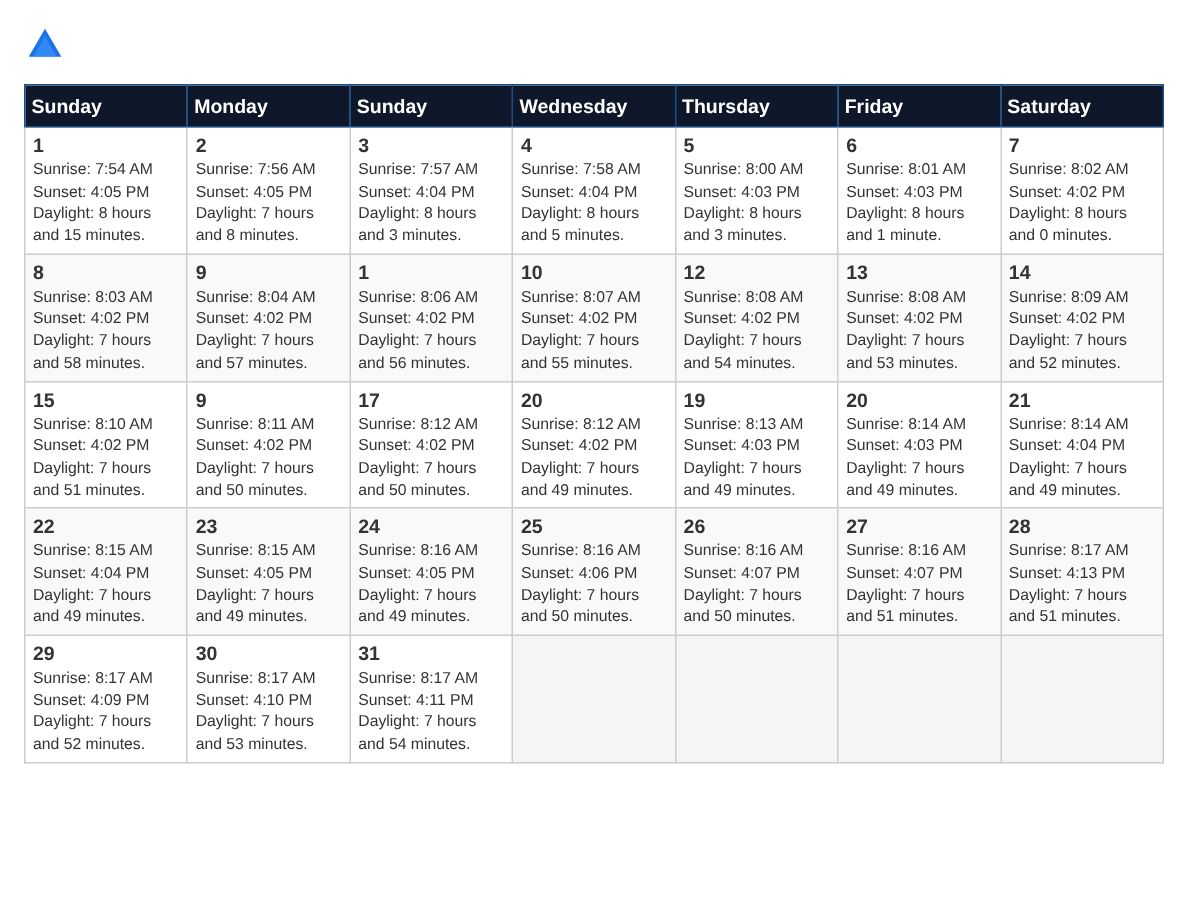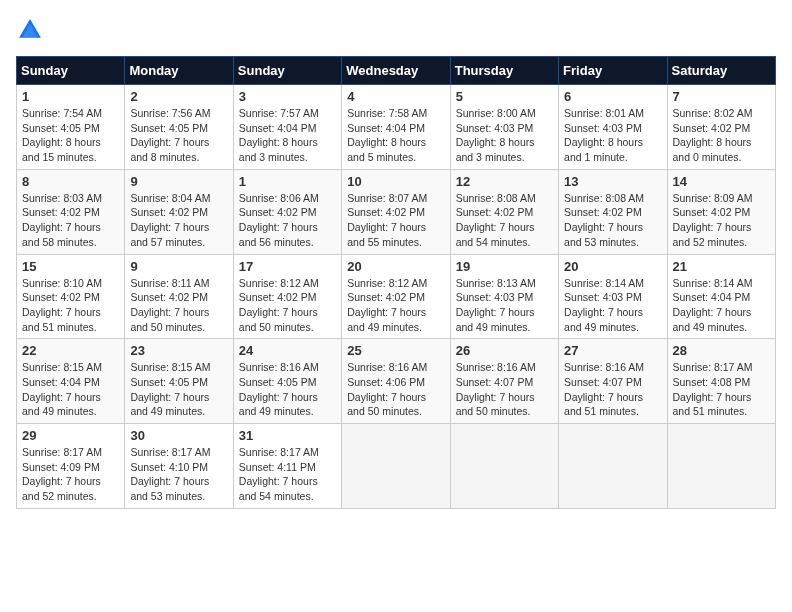--- a/index.html
+++ b/index.html
@@ -342,21 +342,21 @@
         <div class="day-info">
           <span>Sunrise: 8:16 AM</span><br>
           <span>Sunset: 4:07 PM</span><br>
           <span>Daylight: 7 hours and 51 minutes.</span>
         </div>
       </td>
         <td>
         <span class="day-num">28</span>
         <div class="day-info">
           <span>Sunrise: 8:17 AM</span><br>
-          <span>Sunset: 4:08 PM</span><br>
+          <span>Sunset: 4:13 PM</span><br>
           <span>Daylight: 7 hours and 51 minutes.</span>
         </div>
       </td>
       </tr>
       <tr class="row-odd">
         <td>
         <span class="day-num">29</span>
         <div class="day-info">
           <span>Sunrise: 8:17 AM</span><br>
           <span>Sunset: 4:09 PM</span><br>

